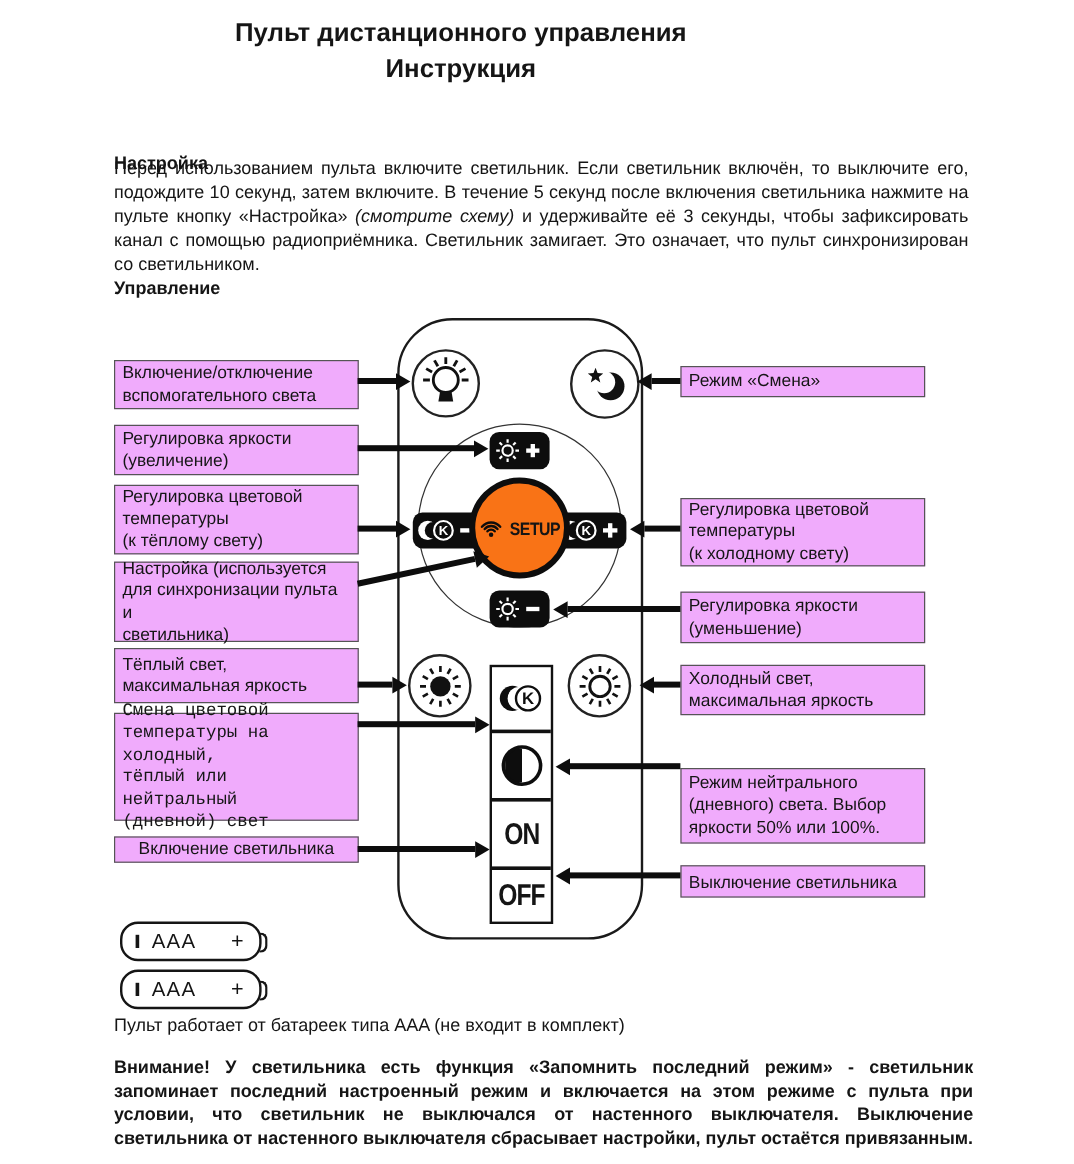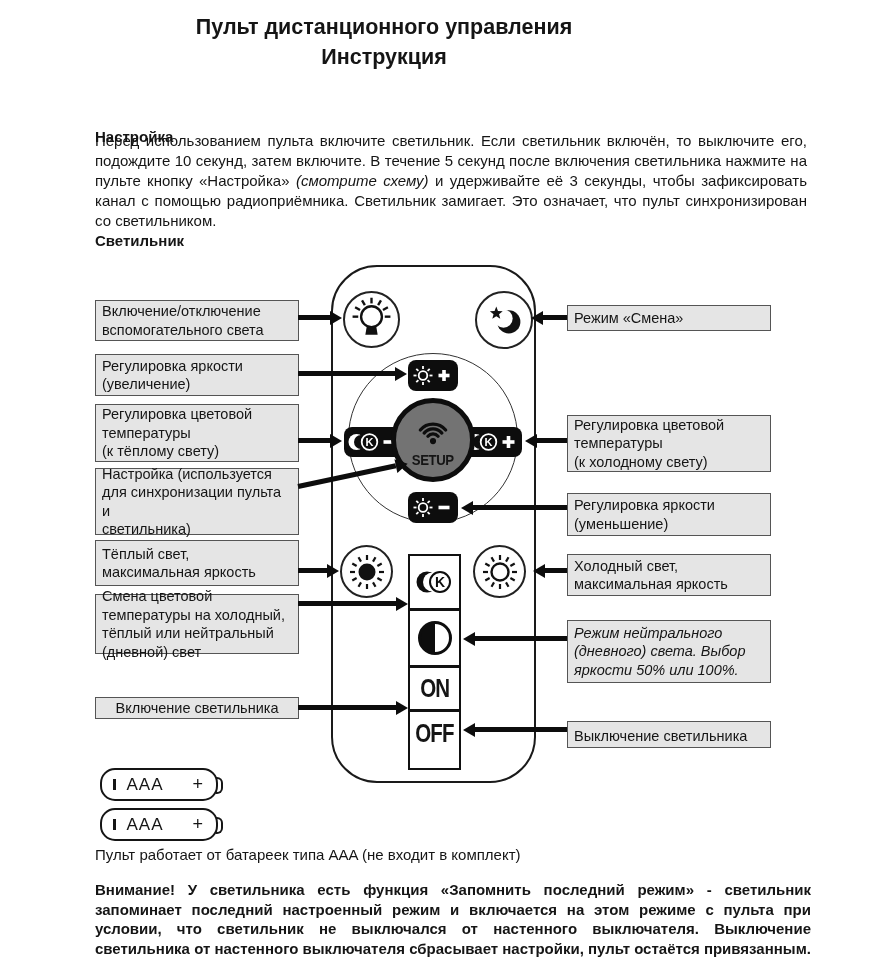--- a/index.html
+++ b/index.html
@@ -11,30 +11,30 @@
   #title{top:12px;left:0;width:768px;text-align:center;font-size:21.5px;font-weight:bold;line-height:30px;}
   .h-bold{font-size:15px;font-weight:bold;}
   #setup-heading{top:95px;left:95px;margin-top:33px;}
   #control-heading{top:232px;left:95px;}
   #setup-para{top:131px;left:95px;width:712px;font-size:15px;line-height:20px;text-align:justify;}
   #setup-para .it{font-style:italic;}
   #battery-note{top:846px;left:95px;font-size:15px;}
   #warning-para{top:880px;left:95px;width:716px;font-size:15px;font-weight:bold;line-height:19.5px;text-align:justify;}
 
   
-  .callout{position:absolute;border:1px solid #555;background:#e5e5e5;display:flex;align-items:center;
+  .callout{position:absolute;border:1px solid #555;background:#f0abfc;display:flex;align-items:center;
            padding:2px 6px;box-sizing:border-box;font-size:14.5px;line-height:18.5px;}
   .callout .cl-text{white-space:pre-line;}
   .lb{left:95px;width:204px;}
   .rb{left:567px;width:204px;}
   #lb1{top:300px;height:41px;} #lb2{top:354px;height:42px;} #lb3{top:404px;height:58px;}
-  #lb4{top:468px;height:67px;} #lb5{top:540px;height:46px;} #lb6{top:594px;height:60px;}
+  #lb4{top:468px;height:67px;} #lb5{top:540px;height:46px;} #lb6{top:594px;height:90px;font-family:Liberation Mono, monospace;}
   #lb7{top:697px;height:22px;justify-content:center;}
   #rb1{top:305px;height:26px;} #rb2{top:415px;height:57px;} #rb3{top:493px;height:43px;}
-  #rb4{top:554px;height:42px;} #rb5{top:620px;height:63px;font-style:italic;} #rb6{top:721px;height:27px;align-items:flex-end;}
+  #rb4{top:554px;height:42px;} #rb5{top:640px;height:63px;} #rb6{top:721px;height:27px;align-items:flex-end;}
 
   
   .arr{position:absolute;height:5px;background:#0d0d0d;}
   .arr.r::after{content:"";position:absolute;right:-12px;top:-4.5px;width:0;height:0;
      border-top:7px solid transparent;border-bottom:7px solid transparent;border-left:12px solid #0d0d0d;}
   .arr.l::before{content:"";position:absolute;left:-12px;top:-4.5px;width:0;height:0;
      border-top:7px solid transparent;border-bottom:7px solid transparent;border-right:12px solid #0d0d0d;}
   #aL1{left:298px;top:315px;width:32px;} #aL2{left:298px;top:371px;width:97px;}
   #aL3{left:298px;top:438px;width:32px;}
   #aL4{left:298px;top:484px;width:100px;transform:rotate(-12deg);transform-origin:0 50%;}
@@ -51,30 +51,30 @@
   #aux-btn{left:343px;top:291px;width:57px;height:57px;border:2px solid #222;}
   #night-btn{left:475px;top:291px;width:58px;height:58px;border:2px solid #222;}
   #pad-circle{left:348px;top:353px;width:170px;height:170px;border:1.5px solid #333;}
   #warm-btn{left:340px;top:545px;width:53px;height:53px;border:2px solid #222;}
   #cool-btn{left:473px;top:545px;width:53px;height:53px;border:2px solid #222;}
   .padbtn{position:absolute;background:#0d0d0d;border-radius:8px;display:flex;align-items:center;justify-content:center;}
   #bri-up{left:408px;top:360px;width:50px;height:31px;}
   #bri-dn{left:408px;top:492px;width:50px;height:31px;}
   #kel-dn{left:344px;top:427px;width:59px;height:30px;}
   #kel-up{left:463px;top:427px;width:59px;height:30px;}
-  #setup-btn{left:391px;top:398px;width:84px;height:84px;border:5px solid #0d0d0d;background:#737373;
-             flex-direction:column;padding-top:4px;}
+  #setup-btn{left:391px;top:398px;width:84px;height:84px;border:5px solid #0d0d0d;background:#f97316;
+             padding-top:4px;}
   #setup-btn .setup-label{font-size:15px;font-weight:bold;transform:scaleX(0.88);letter-spacing:-0.5px;margin-top:-2px;}
 
   
   #kcol{left:408px;top:554px;width:53px;height:216px;border:2px solid #111;background:#fff;
         box-sizing:border-box;display:flex;flex-direction:column;}
   .kcell{display:flex;align-items:center;justify-content:center;box-sizing:border-box;}
   #kc1{height:52px;} #kc2{height:57px;border-top:3px solid #111;}
-  #kc3{height:44px;border-top:3px solid #111;} #kc4{height:46px;border-top:3px solid #111;}
+  #kc3{height:57px;border-top:3px solid #111;} #kc4{height:46px;border-top:3px solid #111;}
   .onoff{font-size:25px;font-weight:bold;transform:scaleX(0.82);letter-spacing:-1px;}
   #half-icon{width:34px;height:34px;border-radius:50%;border:3.5px solid #0d0d0d;box-sizing:border-box;
              background:linear-gradient(90deg,#0d0d0d 0 50%,#fff 50%);}
 
   
   .battery{position:absolute;left:100px;width:118px;height:33px;border:2.5px solid #151515;border-radius:15px;
            box-sizing:border-box;display:flex;align-items:center;background:#fff;font-size:17px;}
   .battery::after{content:"";position:absolute;right:-7px;top:7px;width:5px;height:13px;
            border:2.5px solid #151515;border-left:none;border-radius:0 6px 6px 0;}
   #bat1{top:768px;} #bat2{top:808px;}
@@ -90,21 +90,21 @@
   <div class="abs" id="title">
     <div>Пульт дистанционного управления</div>
     <div>Инструкция</div>
   </div>
 
   <div class="abs h-bold" id="setup-heading">Настройка</div>
   <div class="abs" id="setup-para">
     <span>Перед использованием пульта включите светильник. Если светильник включён, то выключите его, подождите 10 секунд, затем включите. В течение 5 секунд после включения светильника нажмите на пульте кнопку «Настройка» </span><span class="it">(смотрите схему)</span><span> и удерживайте её 3 секунды, чтобы зафиксировать канал с помощью радиоприёмника. Светильник замигает. Это означает, что пульт синхронизирован со светильником.</span>
   </div>
 
-  <div class="abs h-bold" id="control-heading">Светильник</div>
+  <div class="abs h-bold" id="control-heading">Управление</div>
 
   <div class="callout lb" id="lb1">
       <span class="cl-text">Включение/отключение
 вспомогательного света</span>
     </div>
   <div class="callout lb" id="lb2">
       <span class="cl-text">Регулировка яркости
 (увеличение)</span>
     </div>
   <div class="callout lb" id="lb3">

